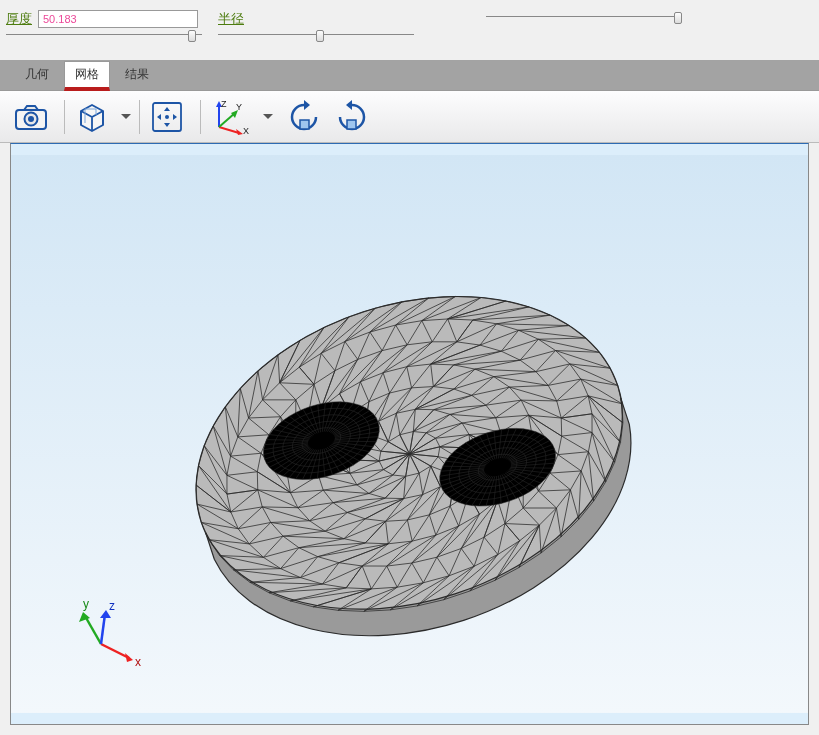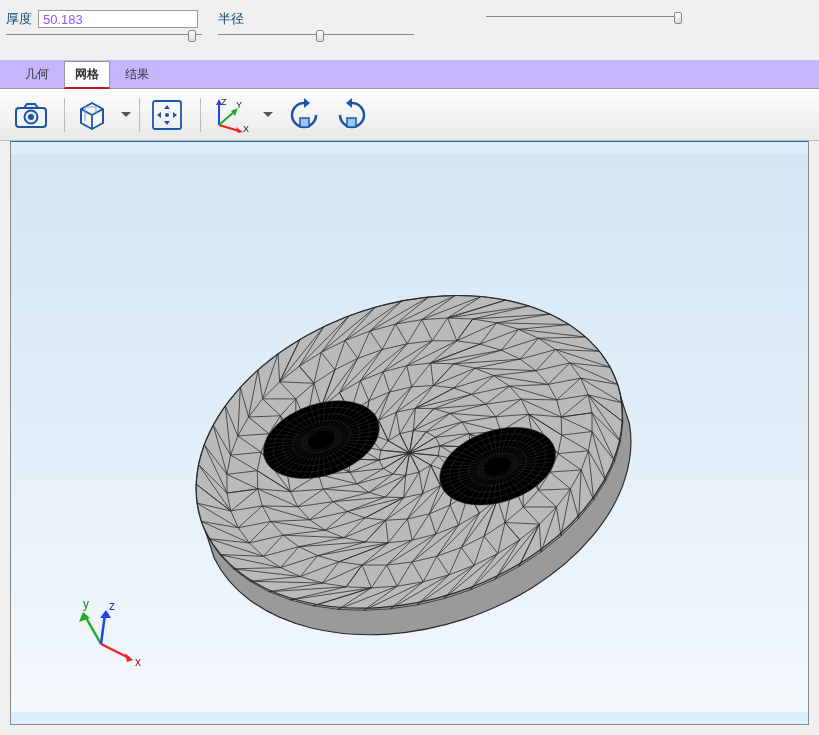--- a/index.html
+++ b/index.html
@@ -26,33 +26,34 @@
     display: flex;
     flex-direction: column;
     align-items: flex-start;
   }
   .param-row {
     display: flex;
     align-items: center;
     gap: 6px;
   }
   .param-label {
-    color: #0c4a6e;
+    color: #4d7c0f;
     font-size: 13px;
     white-space: nowrap;
+    text-decoration: underline;
   }
   .param-input {
     width: 160px;
     height: 18px;
     border: 1px solid #999;
     background: #fff;
     font-family: inherit;
-    font-size: 13px;
+    font-size: 11px;
     padding: 0 4px;
-    color: #8b5cf6;
+    color: #ec4899;
   }
   .slider-track {
     position: relative;
     width: 196px;
     height: 14px;
   }
   .slider-line {
     position: absolute;
     top: 6px;
     left: 0;
@@ -70,38 +71,38 @@
     border-radius: 2px;
     cursor: pointer;
   }
 
   
   .tabs {
     display: flex;
     gap: 0;
     padding-left: 14px;
     border-bottom: 1px solid #999;
-    background: #c4b5fd;
+    background: #a3a3a3;
   }
   .tab {
     padding: 4px 10px;
     border: 1px solid #999;
     border-bottom: none;
     background: #e8e8e8;
     color: #333;
     cursor: pointer;
     margin-right: 4px;
     position: relative;
     top: 1px;
     font-size: 12px;
   }
   .tab.active {
     background: #fff;
-    border-bottom: 2px solid #b91c1c;
-    font-weight: bold;
+    border-bottom: 4px solid #b91c1c;
+    font-weight: normal;
   }
   .tab.inactive {
     border-color: transparent;
     background: transparent;
   }
 
   
   .toolbar {
     display: flex;
     align-items: center;

